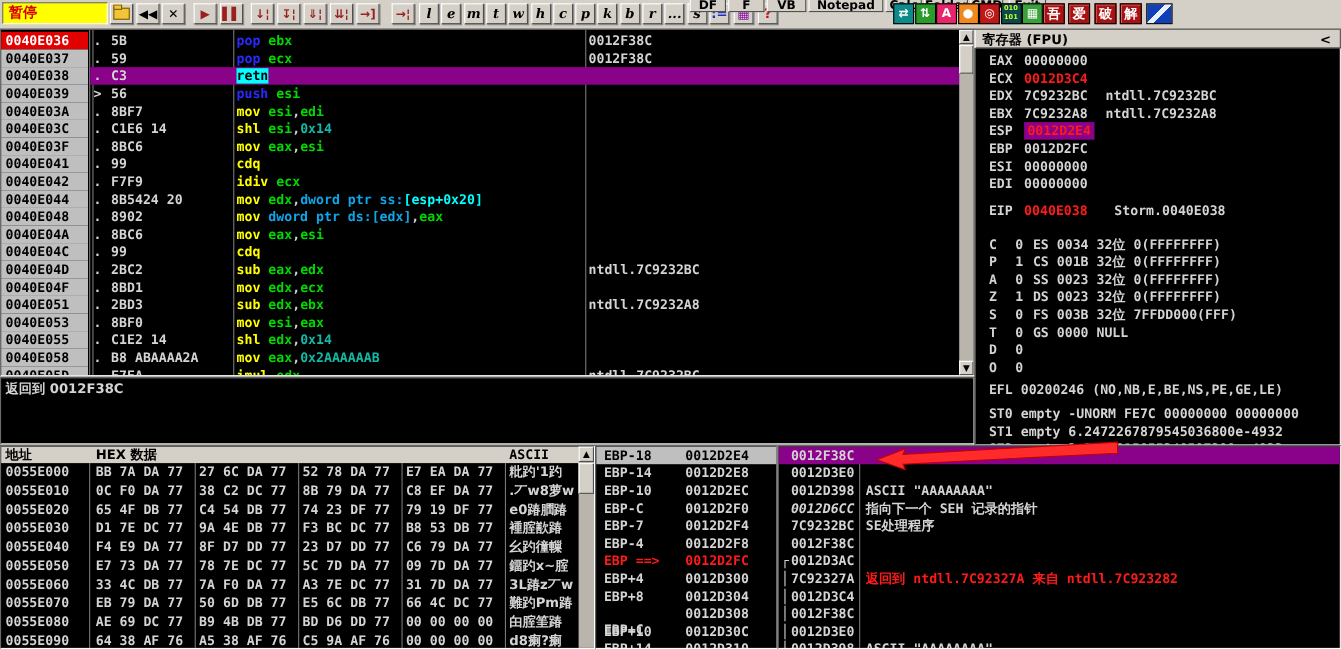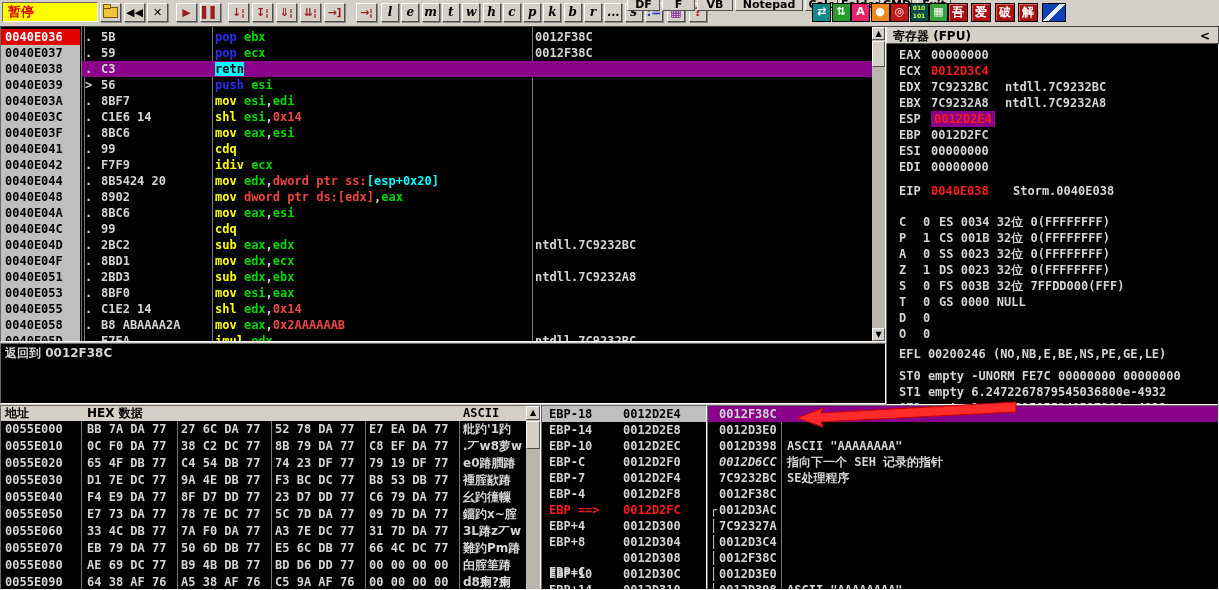--- a/index.html
+++ b/index.html
@@ -22,22 +22,22 @@
      color:#FFF;text-align:center;line-height:16px;font-size:11px;font-family:"DejaVu Sans",sans-serif}
   .pojie{position:absolute;top:3px;width:20px;height:19px;box-sizing:border-box;background:#A81212;
      border:1px solid #000;box-shadow:inset 1px 1px 0 #E06060;color:#FFF;text-align:center;line-height:17px;
      font-size:12px;font-family:"DejaVu Sans",sans-serif}
   .folderglyph{display:inline-block;width:13px;height:9px;background:#F2C438;border:1px solid #7A5A00;
      position:relative;top:2px}
   .folderglyph:before{content:"";position:absolute;left:-1px;top:-4px;width:6px;height:3px;background:#F2C438;border:1px solid #7A5A00}
   
   .panel{position:absolute;background:#000;overflow:hidden;box-sizing:border-box;border:1px solid;border-color:#6A6A6A #FFF #FFF #6A6A6A}
   .row{position:absolute;left:0;height:16px;line-height:16px;white-space:pre;color:#D4D4D4}
-  .cb{color:#2A2AFF}.cg{color:#00D800}.cy{color:#FFFF00}.co{color:#ef4444}
-  .cm{color:#ef4444}.cc{color:#00FFFF}.cw{color:#D4D4D4}.cr{color:#FF1A1A}
+  .cb{color:#2A2AFF}.cg{color:#00D800}.cy{color:#FFFF00}.co{color:#14b8a6}
+  .cm{color:#0ea5e9}.cc{color:#00FFFF}.cw{color:#D4D4D4}.cr{color:#FF1A1A}
   .retnhl{background:#00FFFF;color:#000}
   .addrcell{position:absolute;left:0;top:0;width:79px;height:16px;background:#BFBFBF;color:#000;padding-left:4px;box-sizing:border-box}
   .addr-eip{background:#E30000;color:#FFF}
   .selbg{position:absolute;left:81px;right:0;top:0;height:16px;background:#8A018A}
   .vline{position:absolute;top:0;bottom:0;width:1px;background:#777}
   
   .sbtn{position:absolute;background:#D4D0C8;box-sizing:border-box;border:1px solid;border-color:#FFF #505050 #505050 #FFF;
      color:#000;font-size:8px;text-align:center;line-height:11px;font-family:"DejaVu Sans",sans-serif}
   .sthumb{position:absolute;background:#D4D0C8;box-sizing:border-box;border:1px solid;border-color:#FFF #505050 #505050 #FFF}
   .strack{position:absolute;background:#B9B5AD}
@@ -231,21 +231,21 @@
 <div class="panel" id="stack-panel" style="left:707px;top:405px;width:512px;height:185px">
   <div class="vline" style="left:73px"></div>
   <div id="stack-rows">
       <div class="row" style="top: 0px; width: 510px; background: rgb(138, 1, 138);"><span class="cw" style="position: absolute; left: 11px;">0012F38C</span></div>
       <div class="row" style="top: 16px; width: 510px;"><span class="cw" style="position: absolute; left: 11px;">0012D3E0</span></div>
       <div class="row" style="top: 32px; width: 510px;"><span class="cw" style="position: absolute; left: 11px;">0012D398</span><span class="cw cjk" style="position: absolute; left: 79px; font-family: &quot;DejaVu Sans Mono&quot;, monospace;">ASCII "AAAAAAAA"</span></div>
       <div class="row" style="top: 48px; width: 510px;"><span class="cw" style="position: absolute; left: 11px; font-style: italic;">0012D6CC</span><span class="cw cjk" style="position: absolute; left: 79px; font-family: &quot;DejaVu Sans Mono&quot;, monospace;">指向下一个 SEH 记录的指针</span></div>
       <div class="row" style="top: 64px; width: 510px;"><span class="cw" style="position: absolute; left: 11px;">7C9232BC</span><span class="cw cjk" style="position: absolute; left: 79px; font-family: &quot;DejaVu Sans Mono&quot;, monospace;">SE处理程序</span></div>
       <div class="row" style="top: 80px; width: 510px;"><span class="cw" style="position: absolute; left: 11px;">0012F38C</span></div>
       <div class="row" style="top: 96px; width: 510px;"><span class="cw" style="position: absolute; left: 2px;">┌</span><span class="cw" style="position: absolute; left: 11px;">0012D3AC</span></div>
-      <div class="row" style="top: 112px; width: 510px;"><span class="cw" style="position: absolute; left: 2px;">│</span><span class="cw" style="position: absolute; left: 11px;">7C92327A</span></div>
+      <div class="row" style="top: 112px; width: 510px;"><span class="cw" style="position: absolute; left: 2px;">│</span><span class="cw" style="position: absolute; left: 11px;">7C92327A</span><span class="cr cjk" style="position: absolute; left: 79px; font-family: &quot;DejaVu Sans Mono&quot;, monospace;">返回到 ntdll.7C92327A 来自 ntdll.7C923282</span></div>
       <div class="row" style="top: 128px; width: 510px;"><span class="cw" style="position: absolute; left: 2px;">│</span><span class="cw" style="position: absolute; left: 11px;">0012D3C4</span></div>
       <div class="row" style="top: 144px; width: 510px;"><span class="cw" style="position: absolute; left: 2px;">│</span><span class="cw" style="position: absolute; left: 11px;">0012F38C</span></div>
       <div class="row" style="top: 160px; width: 510px;"><span class="cw" style="position: absolute; left: 2px;">│</span><span class="cw" style="position: absolute; left: 11px;">0012D3E0</span></div>
       <div class="row" style="top: 176px; width: 510px;"><span class="cw" style="position: absolute; left: 2px;">│</span><span class="cw" style="position: absolute; left: 11px;">0012D398</span><span class="cw cjk" style="position: absolute; left: 79px; font-family: &quot;DejaVu Sans Mono&quot;, monospace;">ASCII "AAAAAAAA"</span></div>
     </div>
 </div>
 
 <svg id="arrow-svg" width="1219" height="590">
   <polygon points="797,418 823,408 821,413 1016,402 1016,412 821,422 823,427" fill="#FF2B2B" stroke="#C00000" stroke-width="1"></polygon>
 </svg>

